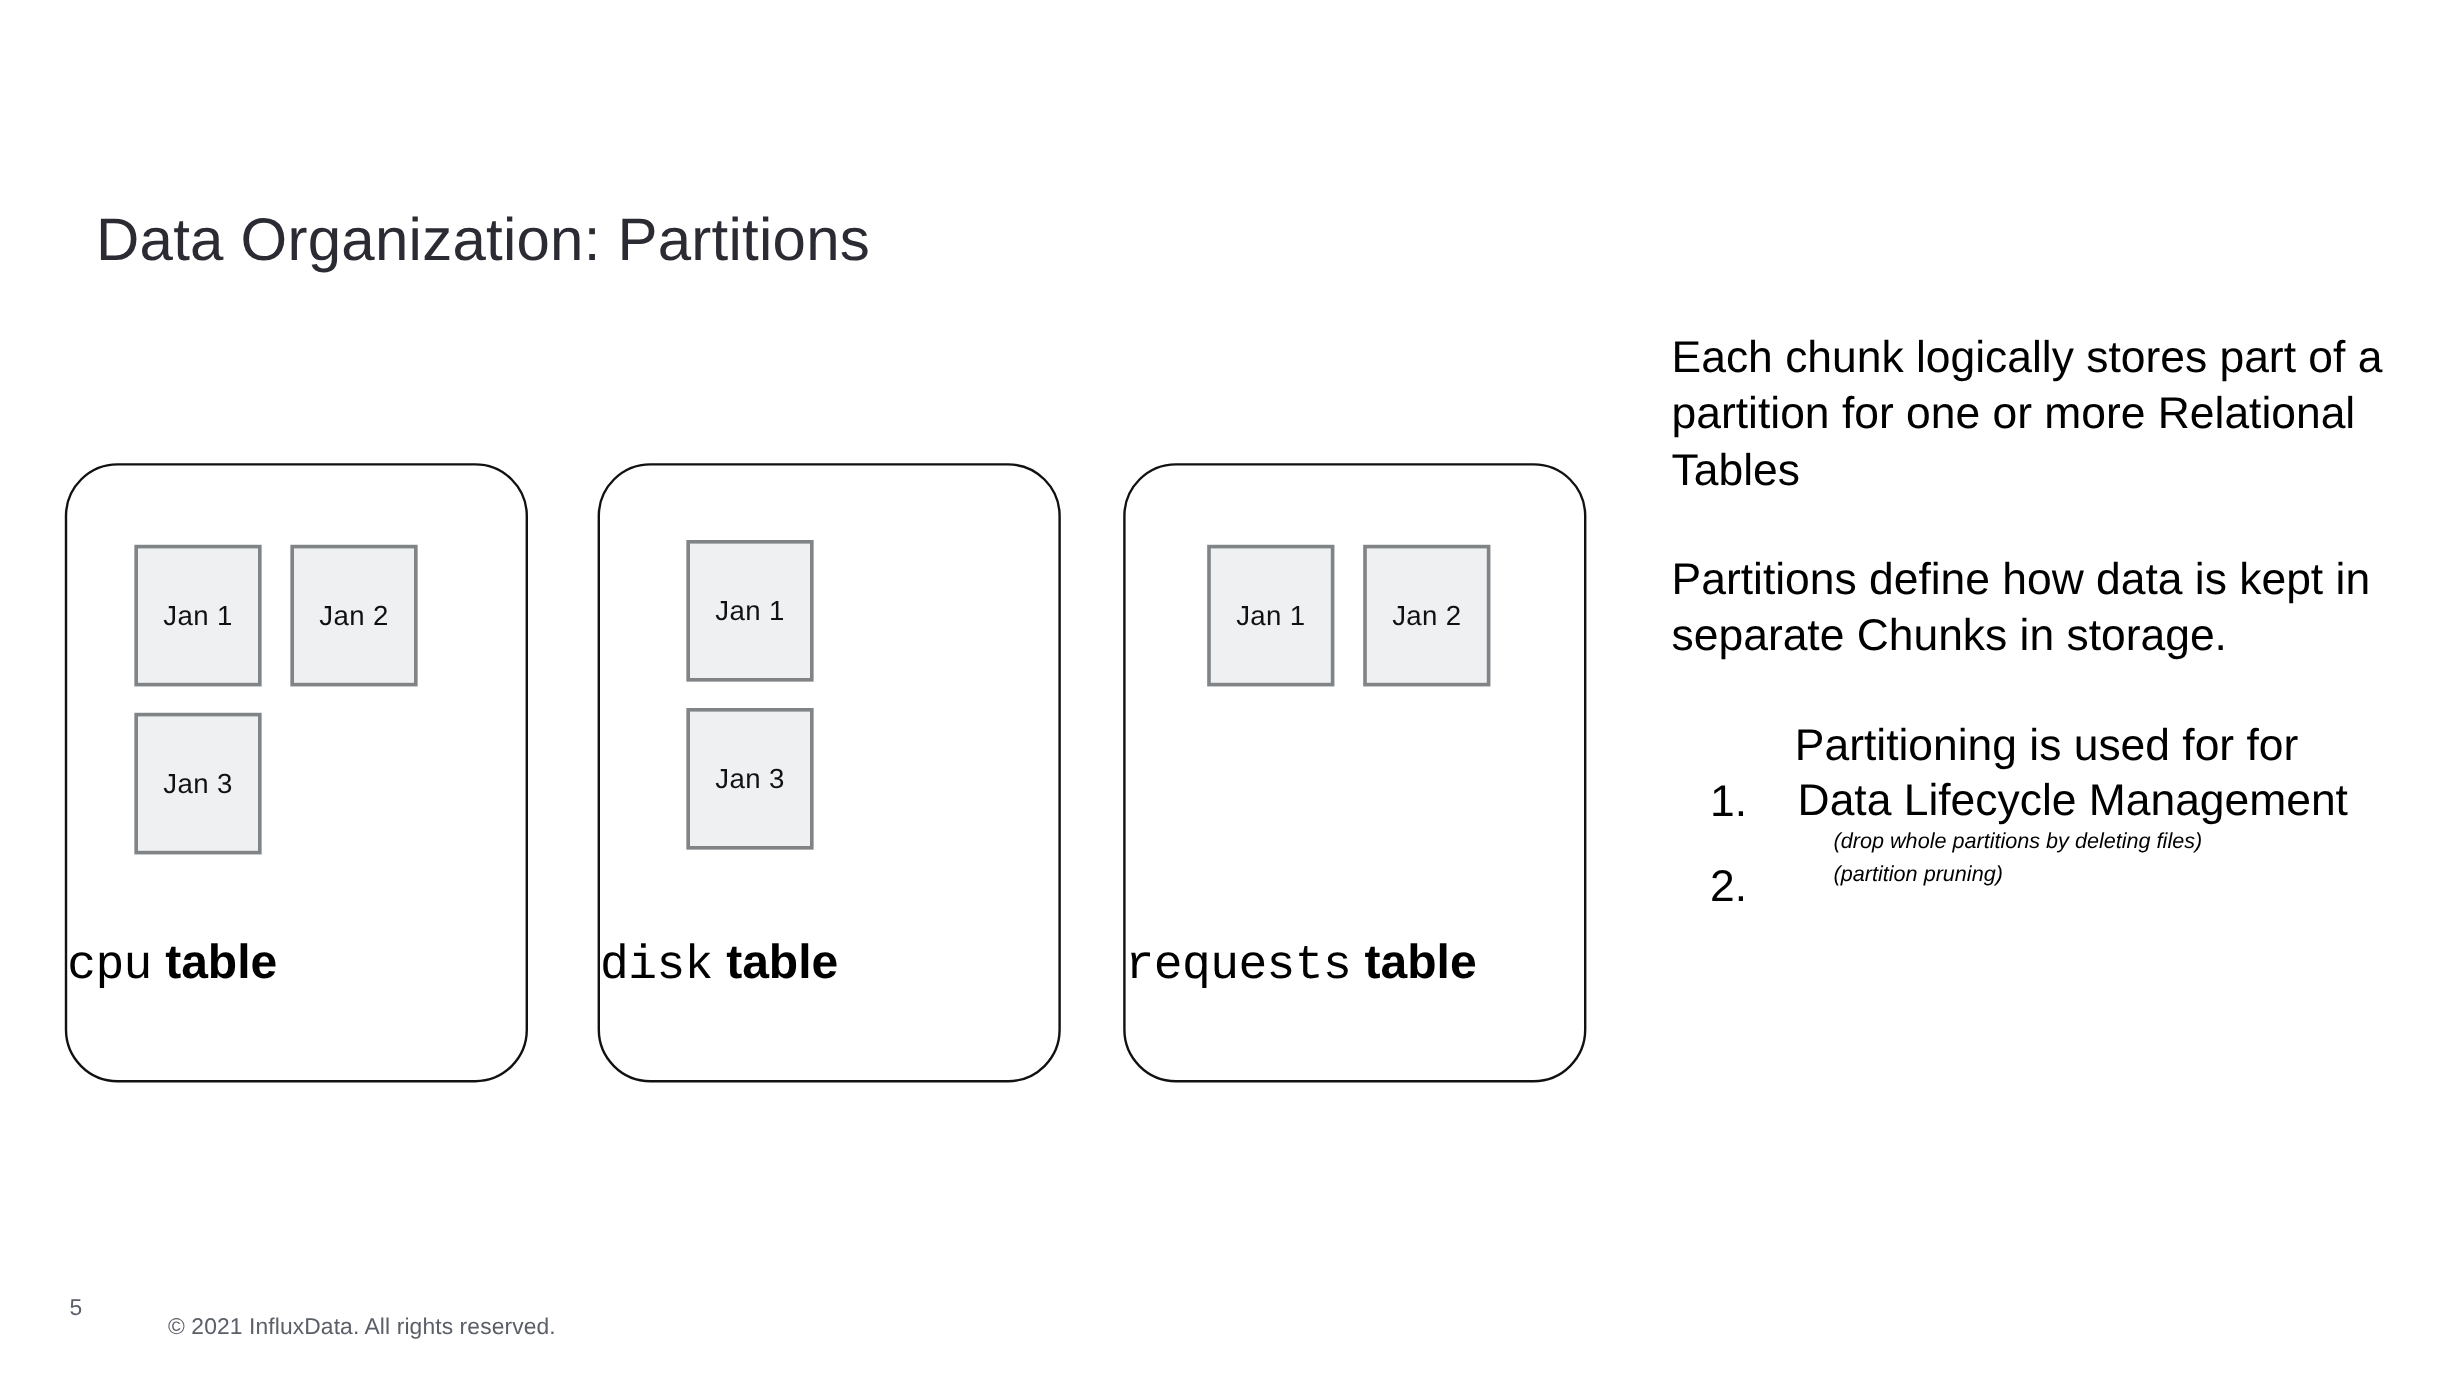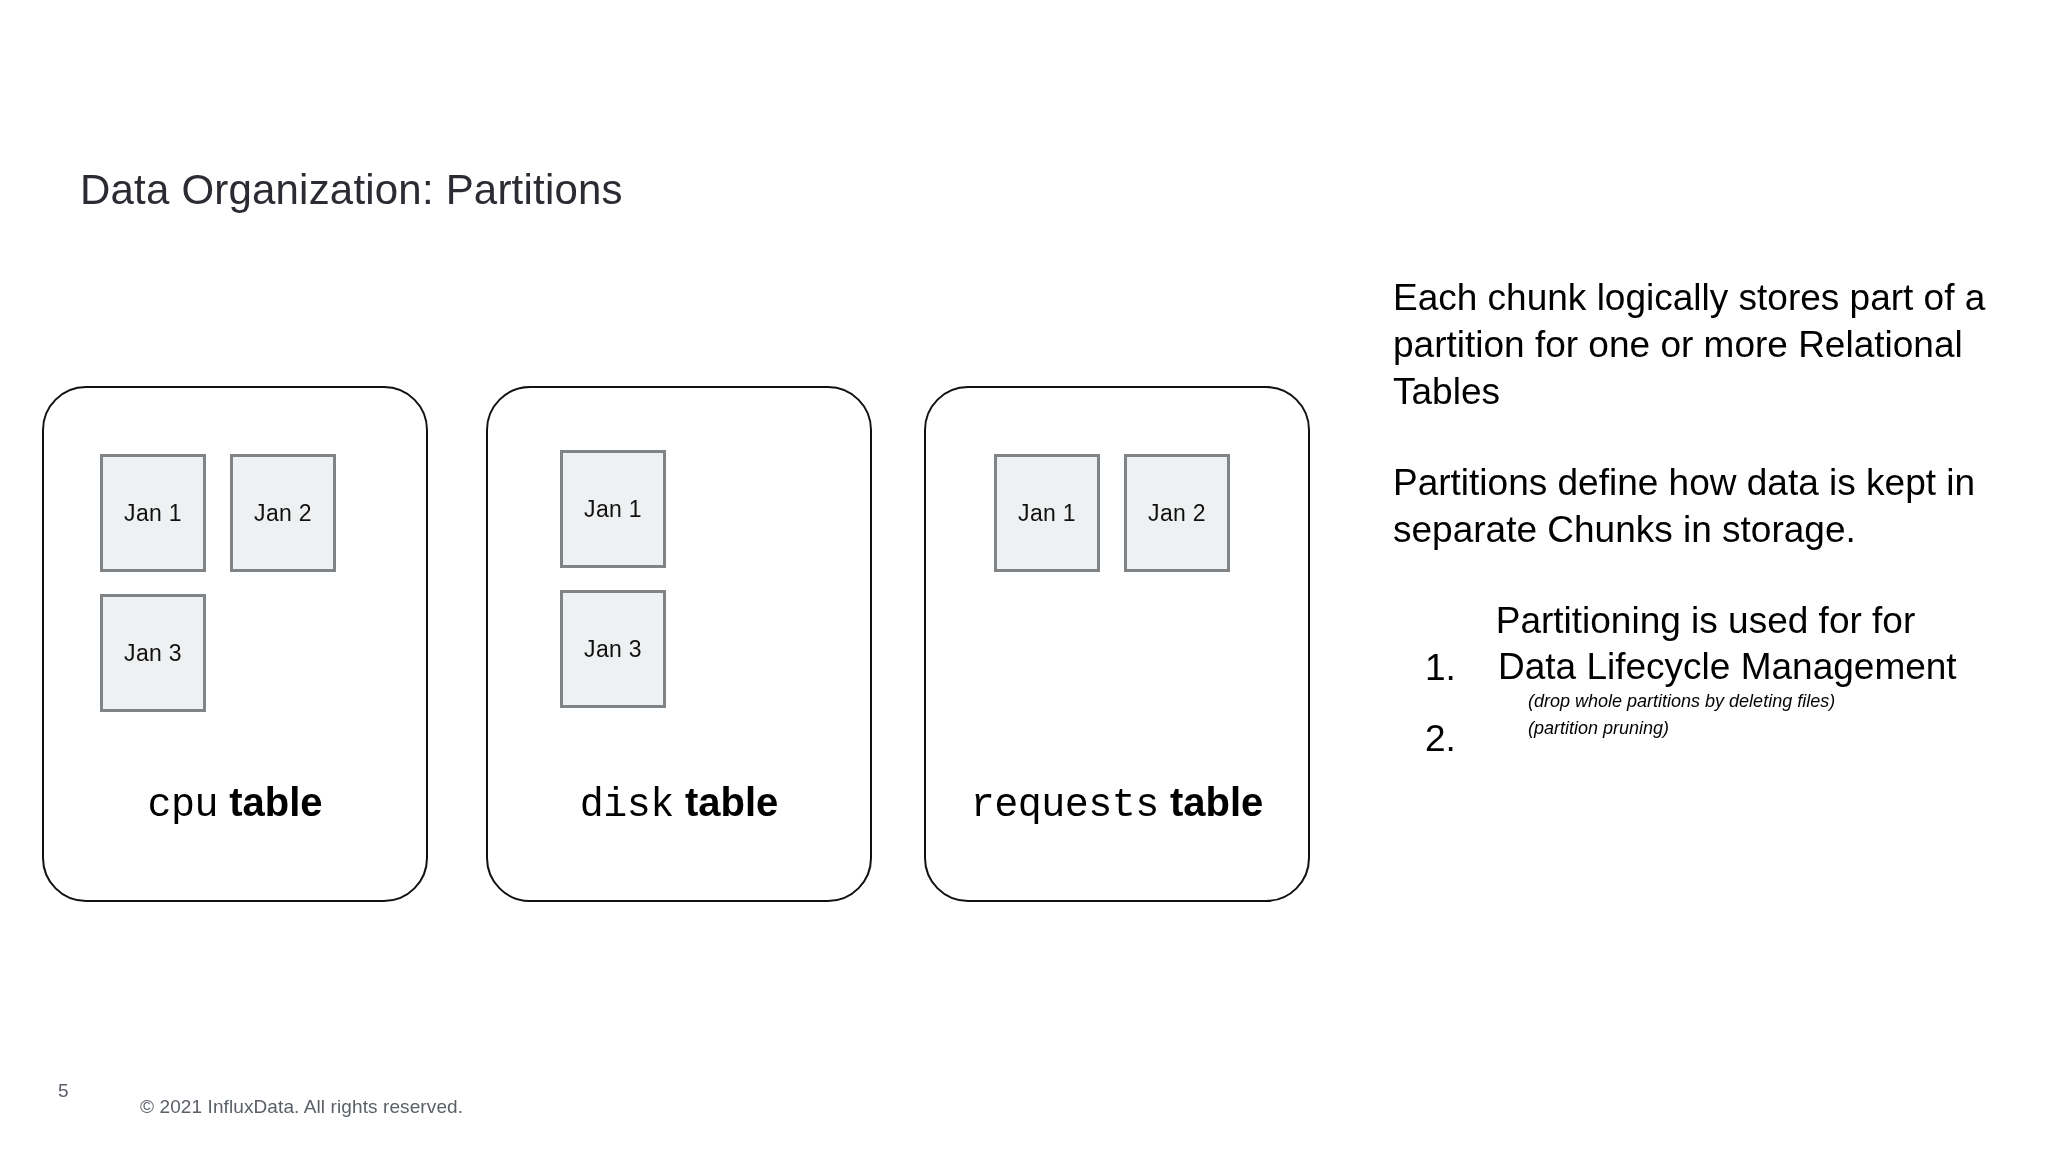--- a/index.html
+++ b/index.html
@@ -15,32 +15,32 @@
     overflow: hidden;
     font-family: "Liberation Sans", sans-serif;
     color: #000000;
   }
 
   
   #slide-title {
     position: absolute;
     left: 80px;
     top: 140px;
-    font-size: 42px;
+    font-size: 50px;
     line-height: 1.05;
     font-weight: 400;
     color: #2b2b33;
     letter-spacing: 0.2px;
     white-space: nowrap;
   }
 
   
   #diagram {
     position: absolute;
-    left: 0;
+    left: 12px;
     top: 0;
     width: 1340px;
     height: 852px;
   }
   .table-card {
     position: absolute;
     box-sizing: border-box;
     border: 2px solid #111111;
     border-radius: 44px;
     background: #ffffff;
@@ -65,21 +65,21 @@
   }
   .chunk-label {
     font-size: 23px;
     font-weight: 400;
     color: #111111;
     letter-spacing: 0.3px;
   }
   .table-caption {
     position: absolute;
     width: 100%;
-    text-align: center;
+    text-align: left;
     font-size: 40px;
     font-weight: 700;
     color: #000000;
     white-space: nowrap;
   }
   .table-caption .mono {
     font-family: "Liberation Mono", "DejaVu Sans Mono", monospace;
     font-weight: 400;
     font-size: 40px;
     letter-spacing: -0.5px;

